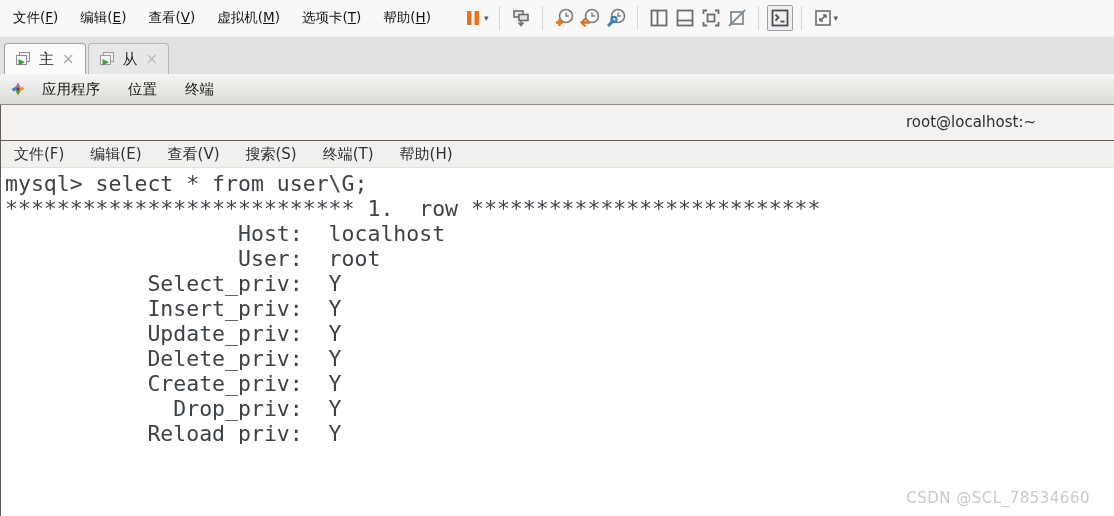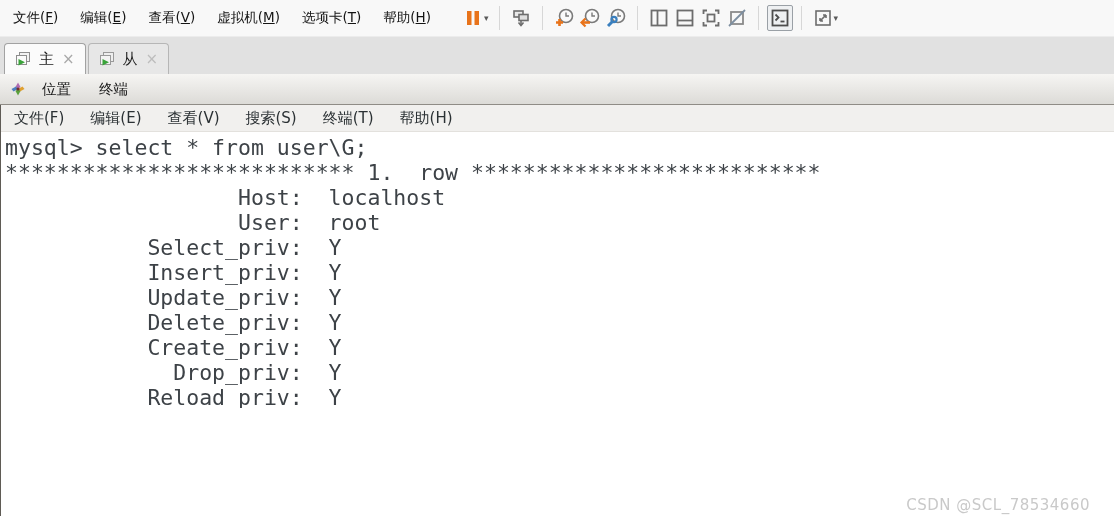--- a/index.html
+++ b/index.html
@@ -61,21 +61,21 @@
   }
   .term-menu-item { padding:2px 13px; cursor:default; }
   .term-content { background:#ffffff; height:276px; overflow:hidden; }
   .term-content pre {
     margin:3px 0 0 4px;
     font-family:"DejaVu Sans Mono","Liberation Mono",monospace;
     font-size:21.5px; line-height:25px; color:#3d4247;
   }
 
   .watermark {
-    position:absolute; right:24px; bottom:2px; font-size:15px;
+    position:absolute; right:24px; bottom:9px; font-size:15px;
     color:#c9c9c9; text-shadow:0 1px 0 #ffffff; letter-spacing:0.5px;text-align:center;
   }
 </style>
 </head>
 <body>
 
 <div class="vm-menubar">
   <span class="vm-menu-item">文件(<u>F</u>)</span>
   <span class="vm-menu-item">编辑(<u>E</u>)</span>
   <span class="vm-menu-item">查看(<u>V</u>)</span>
@@ -197,25 +197,29 @@
 <div class="gnome-panel">
   <span class="panel-logo">
     <svg width="16" height="16">
       <path d="M8 1.5L10.5 6 8 8 5.5 6z" fill="#b06ab0"></path>
       <path d="M14.5 8L10 10.5 8 8l4.5-2.5z" fill="#e0a030"></path>
       <path d="M8 14.5L5.5 10 8 8l2.5 2z" fill="#5aa03c"></path>
       <path d="M1.5 8L6 5.5 8 8l-4.5 2.5z" fill="#4f7fc0"></path>
       <circle cx="8" cy="8" r="1.6" fill="#703030"></circle>
     </svg>
   </span>
+  <span class="panel-item">应用程序</span>
   <span class="panel-item">位置</span>
   <span class="panel-item">终端</span>
 </div>
 
 <div class="term-window">
+  <div class="term-titlebar">
+    <span class="term-title">root@localhost:~</span>
+  </div>
   <div class="term-menubar">
     <span class="term-menu-item">文件(F)</span>
     <span class="term-menu-item">编辑(E)</span>
     <span class="term-menu-item">查看(V)</span>
     <span class="term-menu-item">搜索(S)</span>
     <span class="term-menu-item">终端(T)</span>
     <span class="term-menu-item">帮助(H)</span>
   </div>
   <div class="term-content">
     <pre>mysql&gt; select * from user\G;

